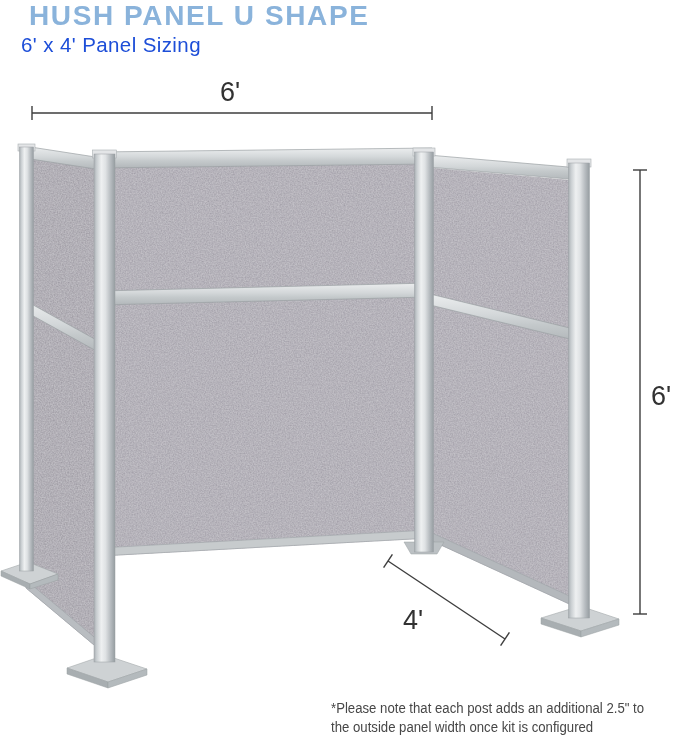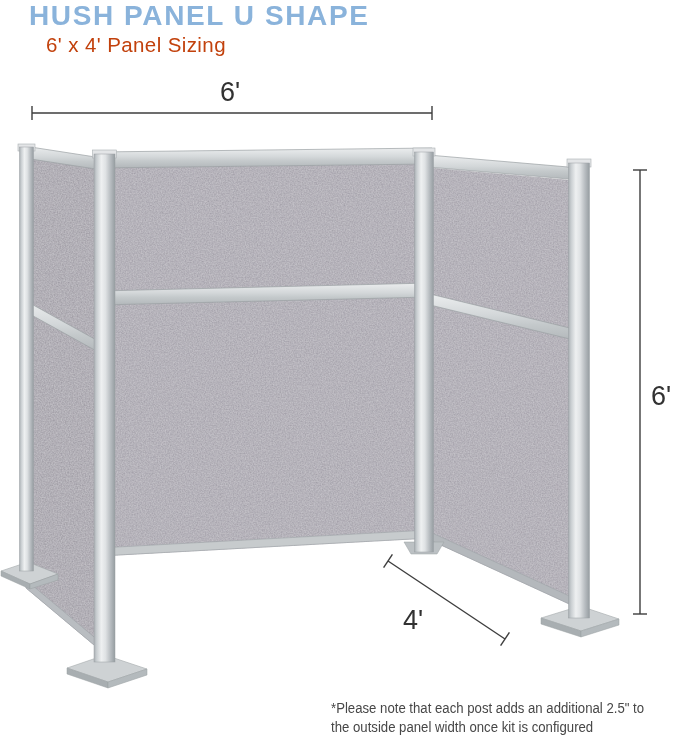--- a/index.html
+++ b/index.html
@@ -11,24 +11,24 @@
     font-family:"Liberation Sans", sans-serif;
   }
   .title{
     position:absolute;left:29px;top:0px;
     font-size:28px;font-weight:bold;
     letter-spacing:1.6px;
     color:#8ab3db;
     white-space:nowrap;
   }
   .subtitle{
-    position:absolute;left:46px;top:33px;
+    position:absolute;left:21px;top:33px;
     font-size:20.5px;
     letter-spacing:0.4px;
-    color:#c2410c;
+    color:#1d4ed8;
     white-space:nowrap;
   }
   .footnote{
     position:absolute;left:331px;top:699px;
     font-size:15.5px;line-height:1.22;
     color:#474747;
     white-space:nowrap;
     transform:scaleX(0.85);
     transform-origin:left top;
   }

